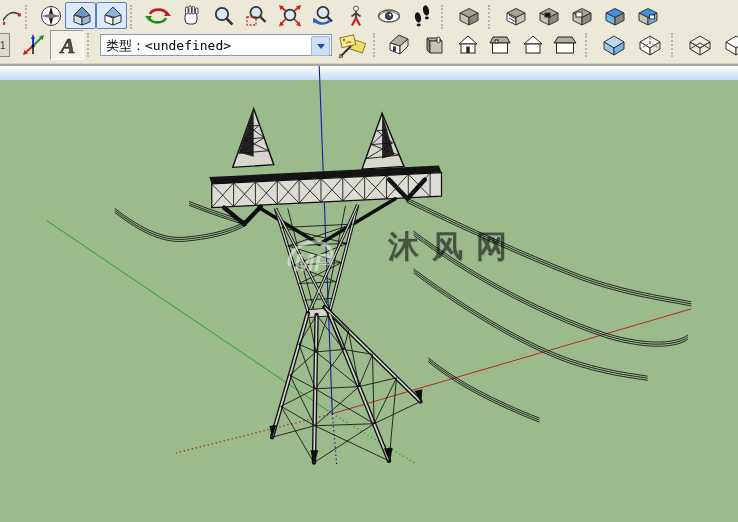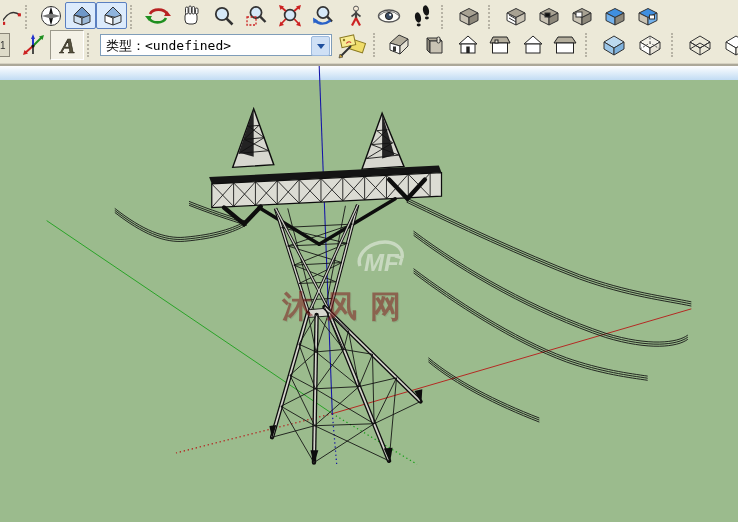--- a/index.html
+++ b/index.html
@@ -28,25 +28,25 @@
   .combo-arrow{width:0;height:0;border-left:4px solid transparent;border-right:4px solid transparent;
                border-top:5px solid #1f4f9e;}
   .partial-icon{width:9px;height:22px;border:1px solid #8a8678;border-left:none;background:#dedbc8;
                 font:10px "Liberation Sans",sans-serif;color:#333;display:flex;align-items:center;flex:0 0 auto;}
   
   .viewport{position:absolute;left:0;top:66px;width:738px;height:456px;background:#9bbb8d;}
   .sky{position:absolute;left:0;top:0;width:738px;height:14px;
        background:linear-gradient(#fdfeff,#c2dcf3);}
   .scene{position:absolute;left:0;top:0;}
   
-  .wm{position:absolute;left:282px;top:166px;display:flex;align-items:flex-end;opacity:0.55;
-      color:#7f1d1d;pointer-events:none;flex-direction:column;}
+  .wm{position:absolute;left:282px;top:166px;display:flex;align-items:flex-start;opacity:0.55;
+      color:#000000;pointer-events:none;}
   .wm-logo{flex:0 0 auto;margin-right:4px;}
   .wm-title{font-size:31px;font-weight:bold;letter-spacing:13px;line-height:30px;white-space:nowrap;
-            text-shadow:1px 1px 0 rgba(90,110,85,.35);}
+            text-shadow:1px 1px 0 rgba(90,110,85,.35);padding-left:44px;}
   .wm-url{font-size:19px;font-weight:bold;letter-spacing:2px;margin-top:3px;white-space:nowrap;
           text-shadow:1px 1px 0 rgba(90,110,85,.3);}
 </style>
 </head>
 <body>
 
 <div class="toolbar">
 
   <div class="trow row1">
     <div class="tbtn" style="width:20px">

